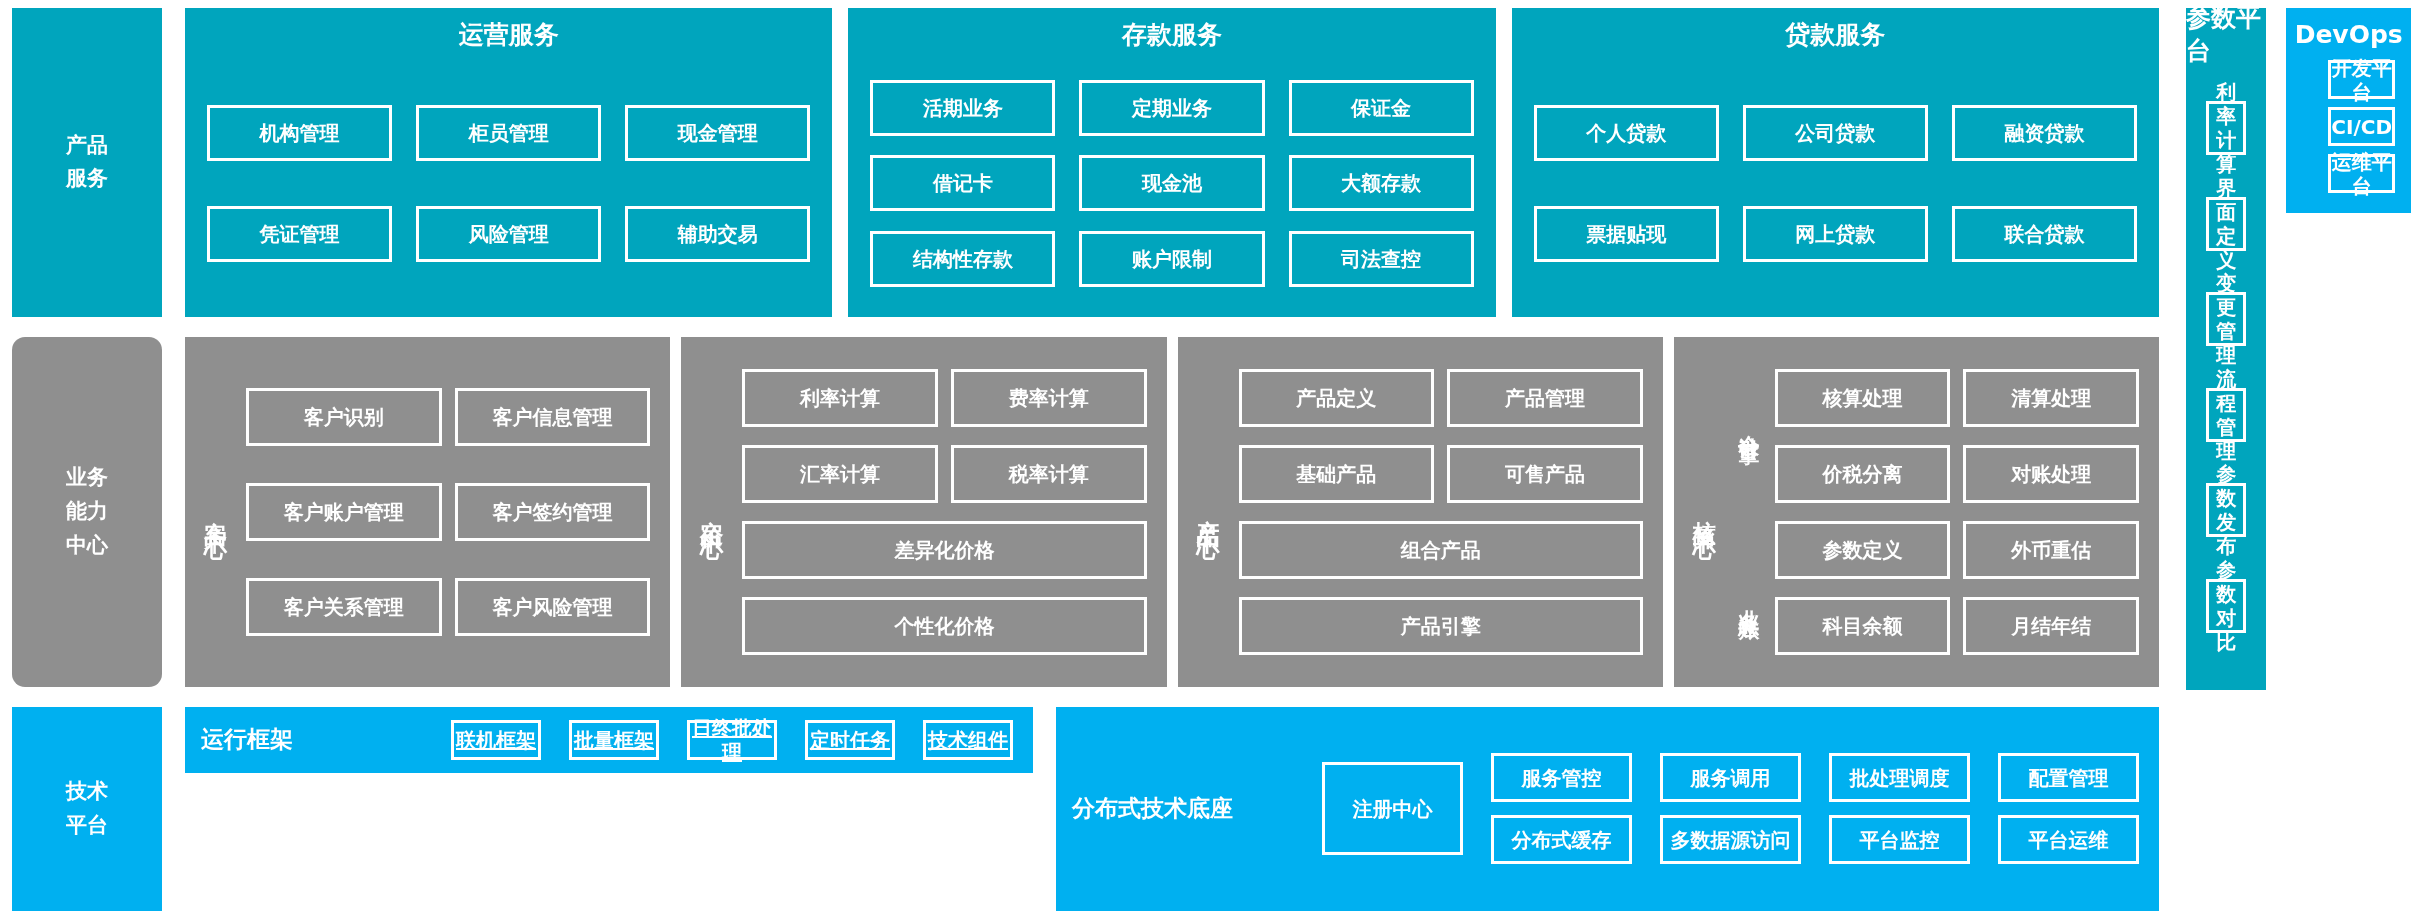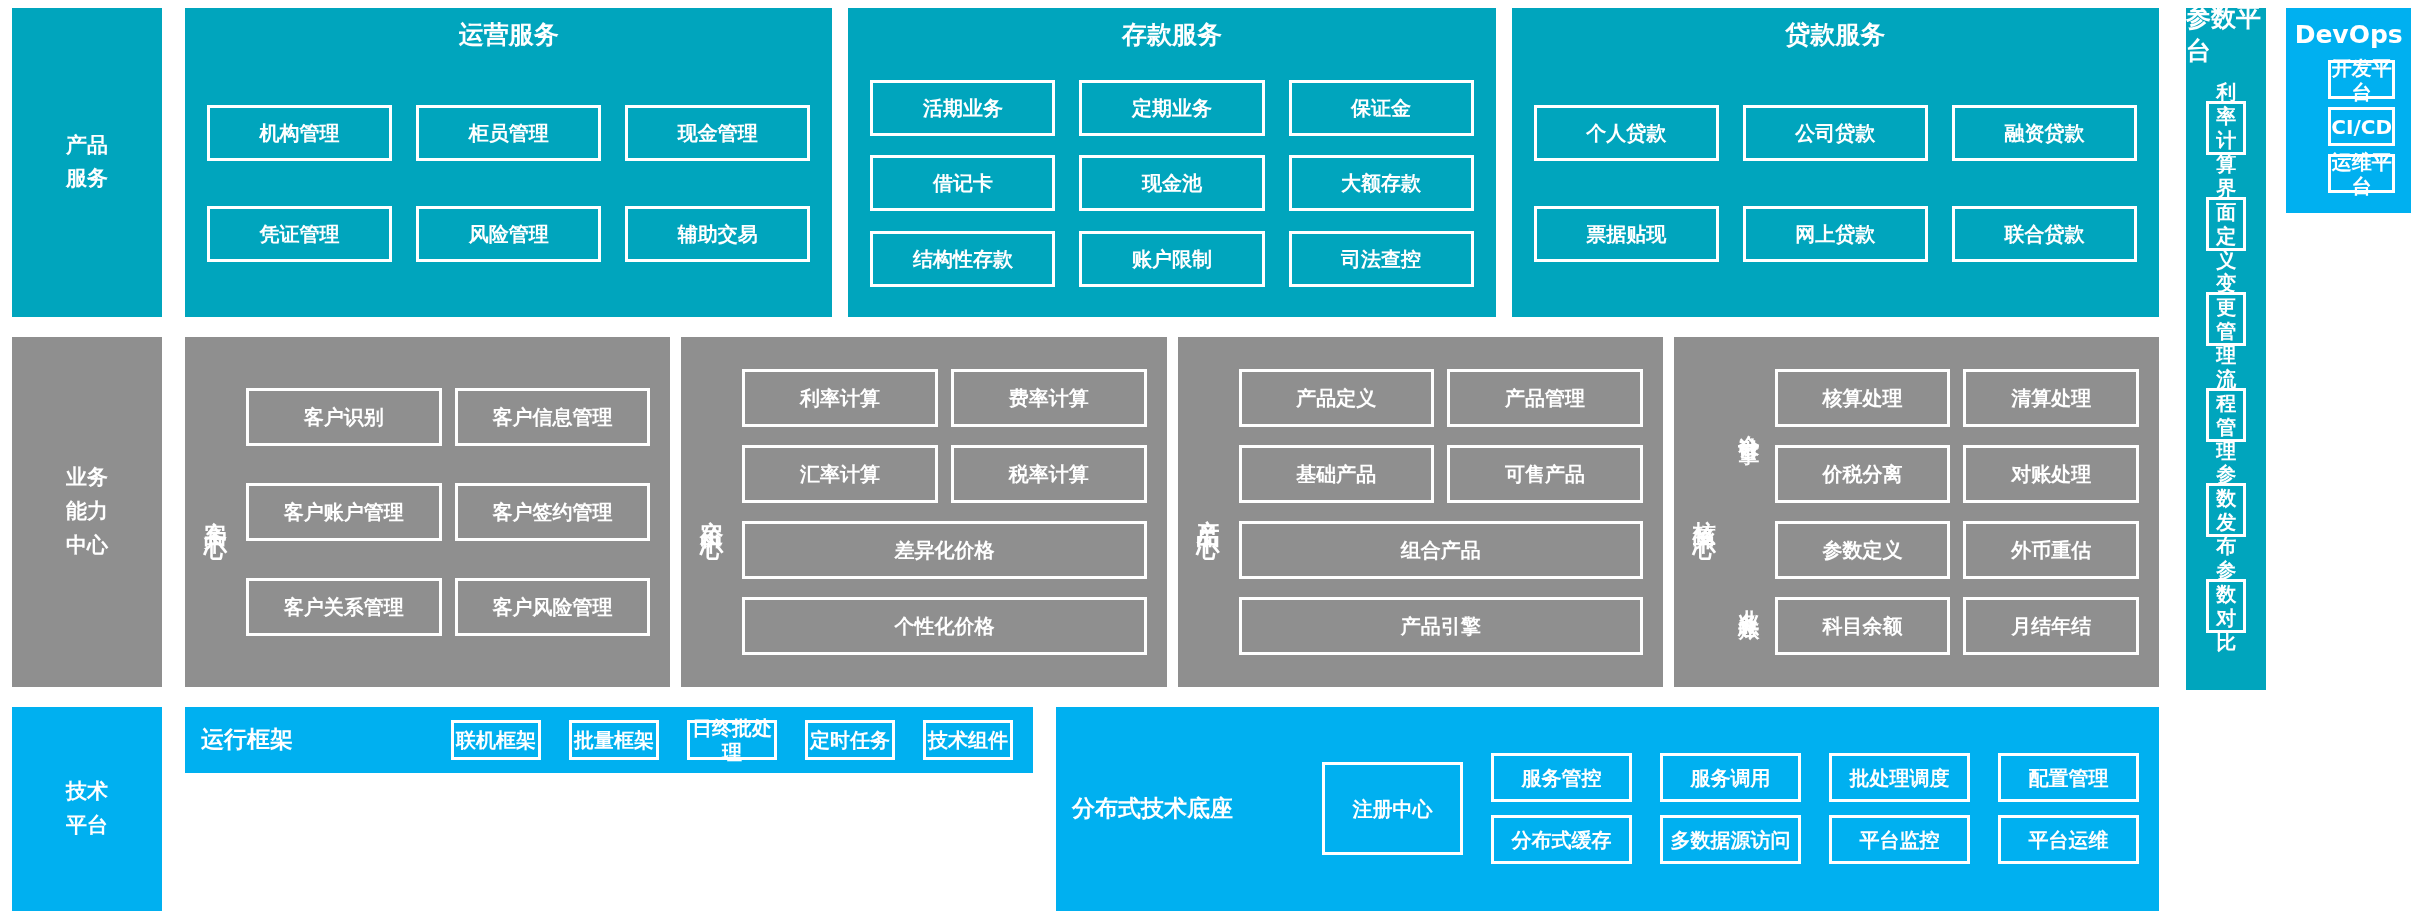--- a/index.html
+++ b/index.html
@@ -16,21 +16,21 @@
 
   .row{display:flex;}
   .row1{height:310px;}
   .row2{height:352px;}
   .row3{height:205px;}
 
   
   .vlabel{width:150px;margin-right:23px;display:flex;align-items:center;justify-content:center;
     color:#fff;font-weight:bold;font-size:21px;line-height:1.6;text-align:center;white-space:pre-line;}
   .bg-teal{background:var(--teal);}
-  .bg-gray{background:var(--gray);}
+  .bg-gray{background:var(--gray);border-radius:13px;}
   .bg-blue{background:var(--blue);}
 
   
   .box{border:3px solid #fff;color:#fff;font-weight:bold;font-size:20px;
     display:flex;align-items:center;justify-content:center;text-align:center;line-height:1.2;}
 
   
   .groups{flex:1;display:flex;gap:16px;min-width:0;}
   .tblock{flex:1;background:var(--teal);display:flex;flex-direction:column;min-width:0;}
   .block-title{height:52px;display:flex;align-items:center;justify-content:center;
@@ -53,21 +53,21 @@
   .acc-subs{display:flex;flex-direction:column;flex:none;}
   .acc-subs .vtext{flex:1;display:flex;align-items:center;justify-content:center;align-self:auto;}
 
   
   .bars{flex:1;display:flex;gap:23px;min-width:0;justify-content:space-between;}
   .bar{background:var(--blue);display:flex;align-items:center;padding:0 20px 0 16px;min-width:0;}
   .bar-runtime{height:66px;}
   .bar-dist{flex:1;}
   .bar-label{width:250px;flex:none;color:#fff;font-weight:bold;font-size:23px;}
   .bar-items{flex:1;display:flex;gap:28px;align-items:center;min-width:0;}
-  .bar-items > .box{flex:1;height:40px;}
+  .bar-items > .box{flex:1;height:40px;text-decoration:underline;}
   .dist-col{flex:1;display:flex;flex-direction:column;justify-content:center;gap:13px;min-width:0;}
   .dist-col > .box{height:49px;}
   .dist-col > .box.registry{height:93px;}
 
   
   .params{height:682px;background:var(--teal);display:flex;flex-direction:column;}
   .param-items{flex:1;display:flex;flex-direction:column;justify-content:space-evenly;
     padding:0 20px 16px 20px;}
   .param-items > .box{height:54px;}
   .devops{height:205px;background:var(--blue);display:flex;flex-direction:column;}

